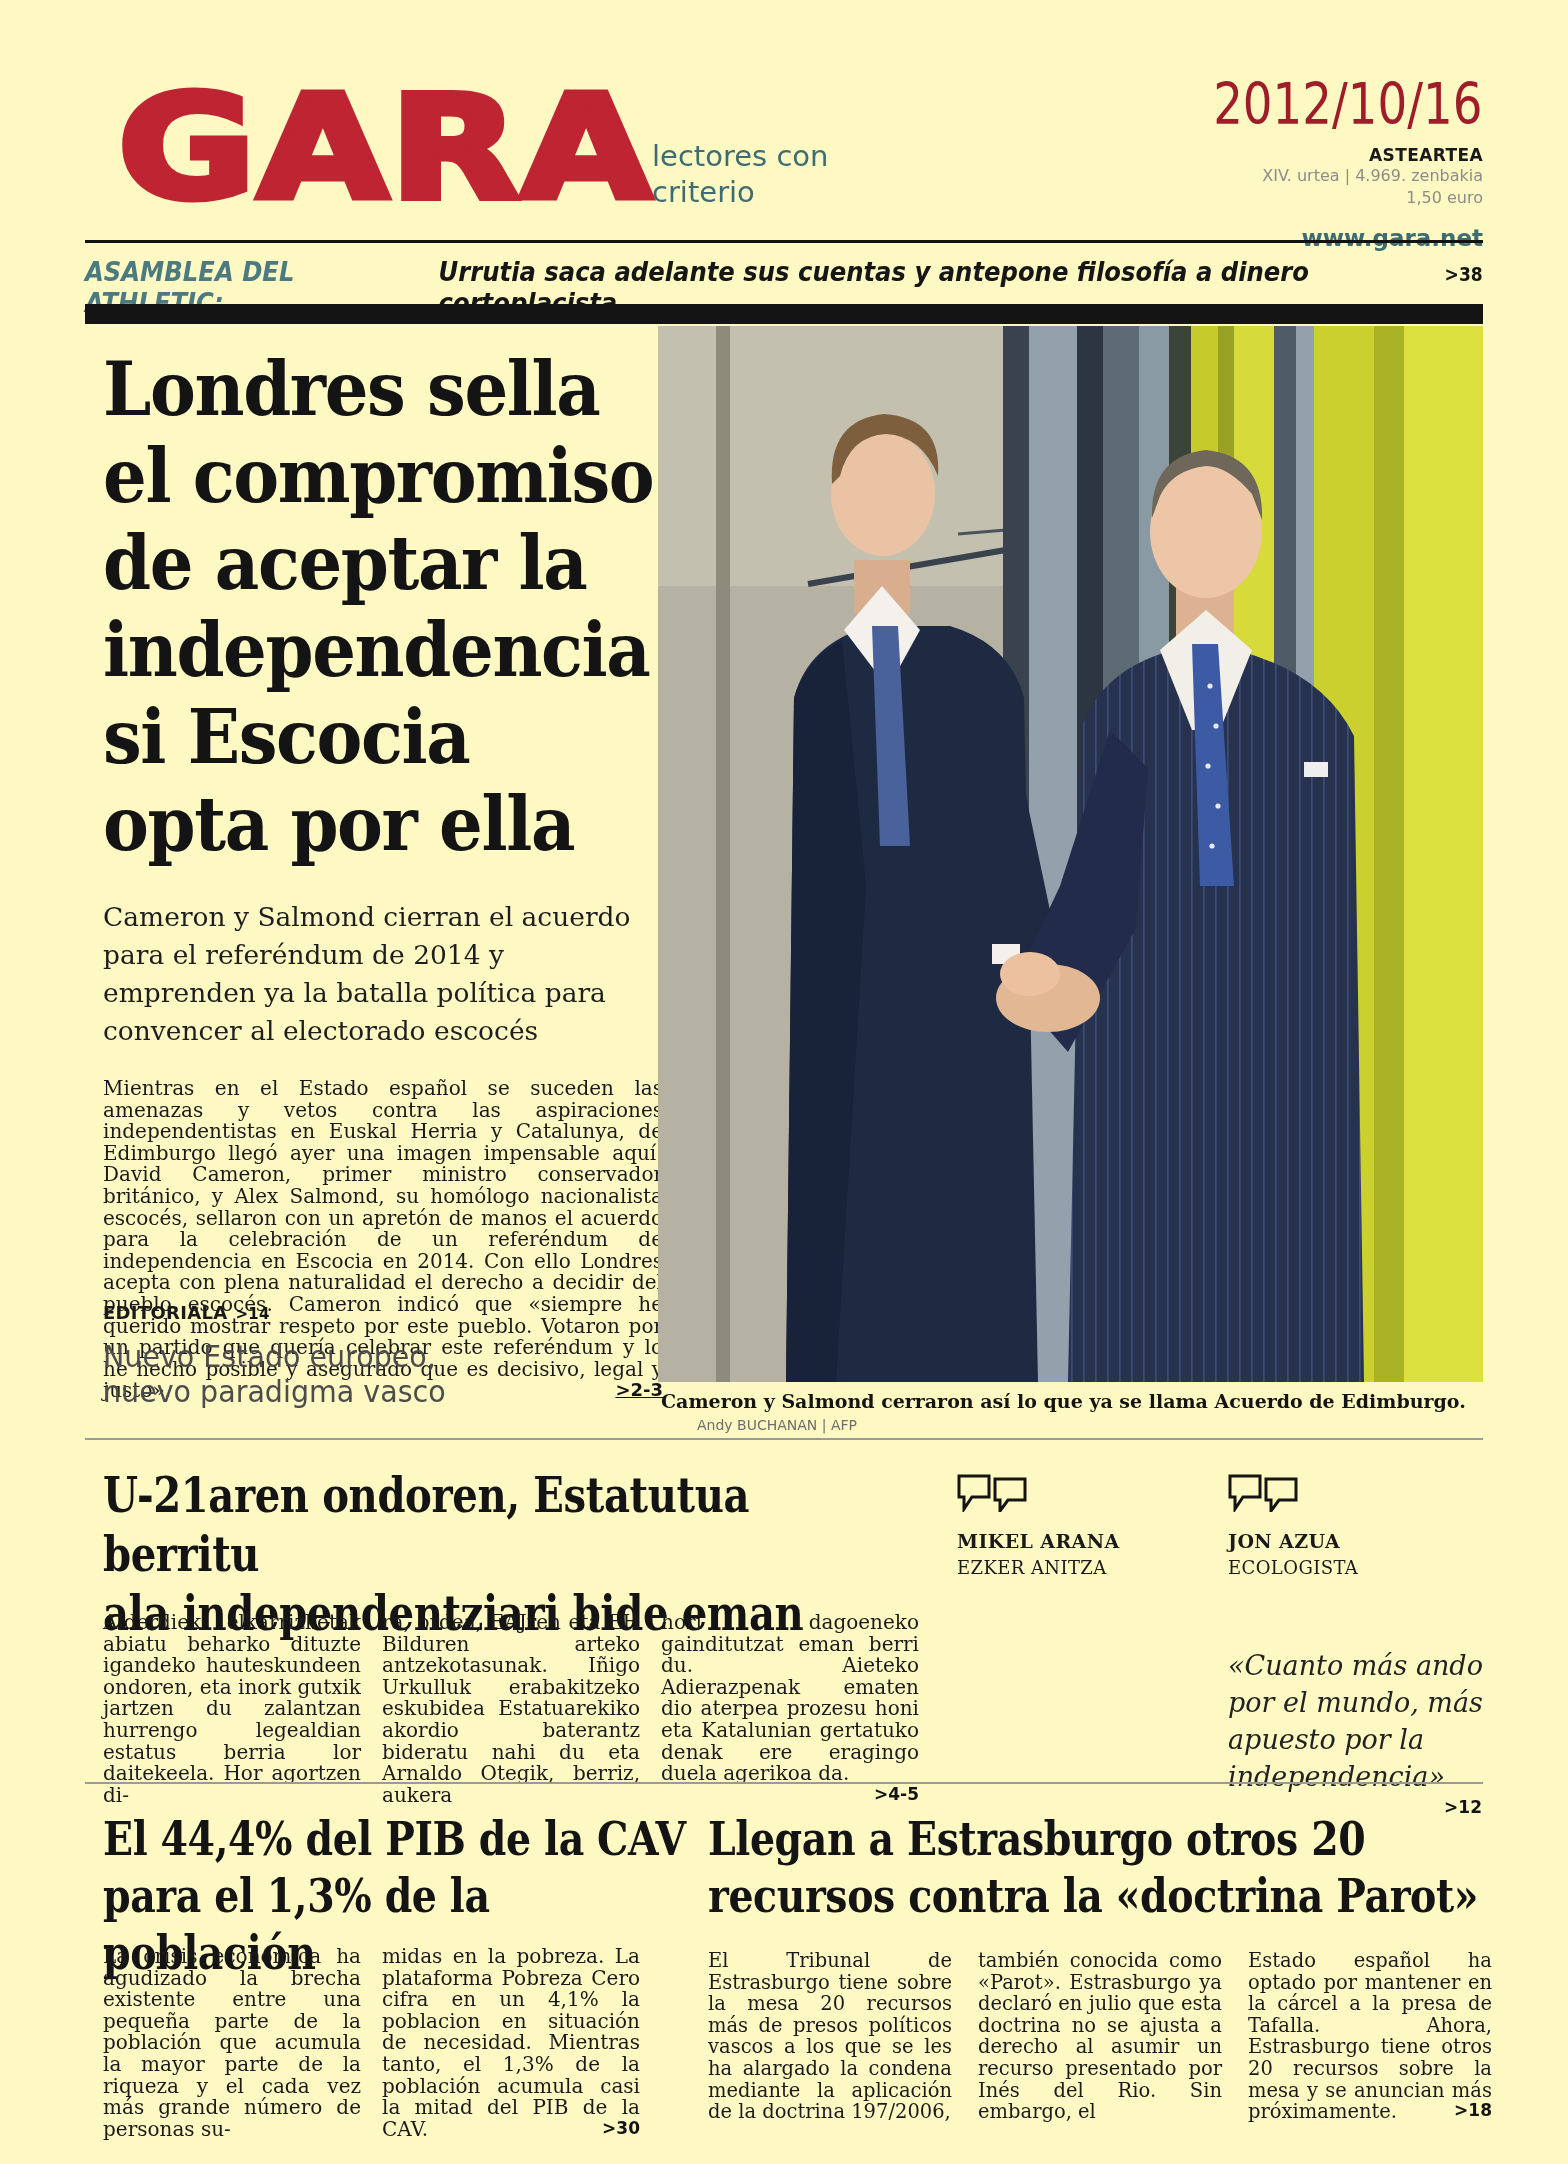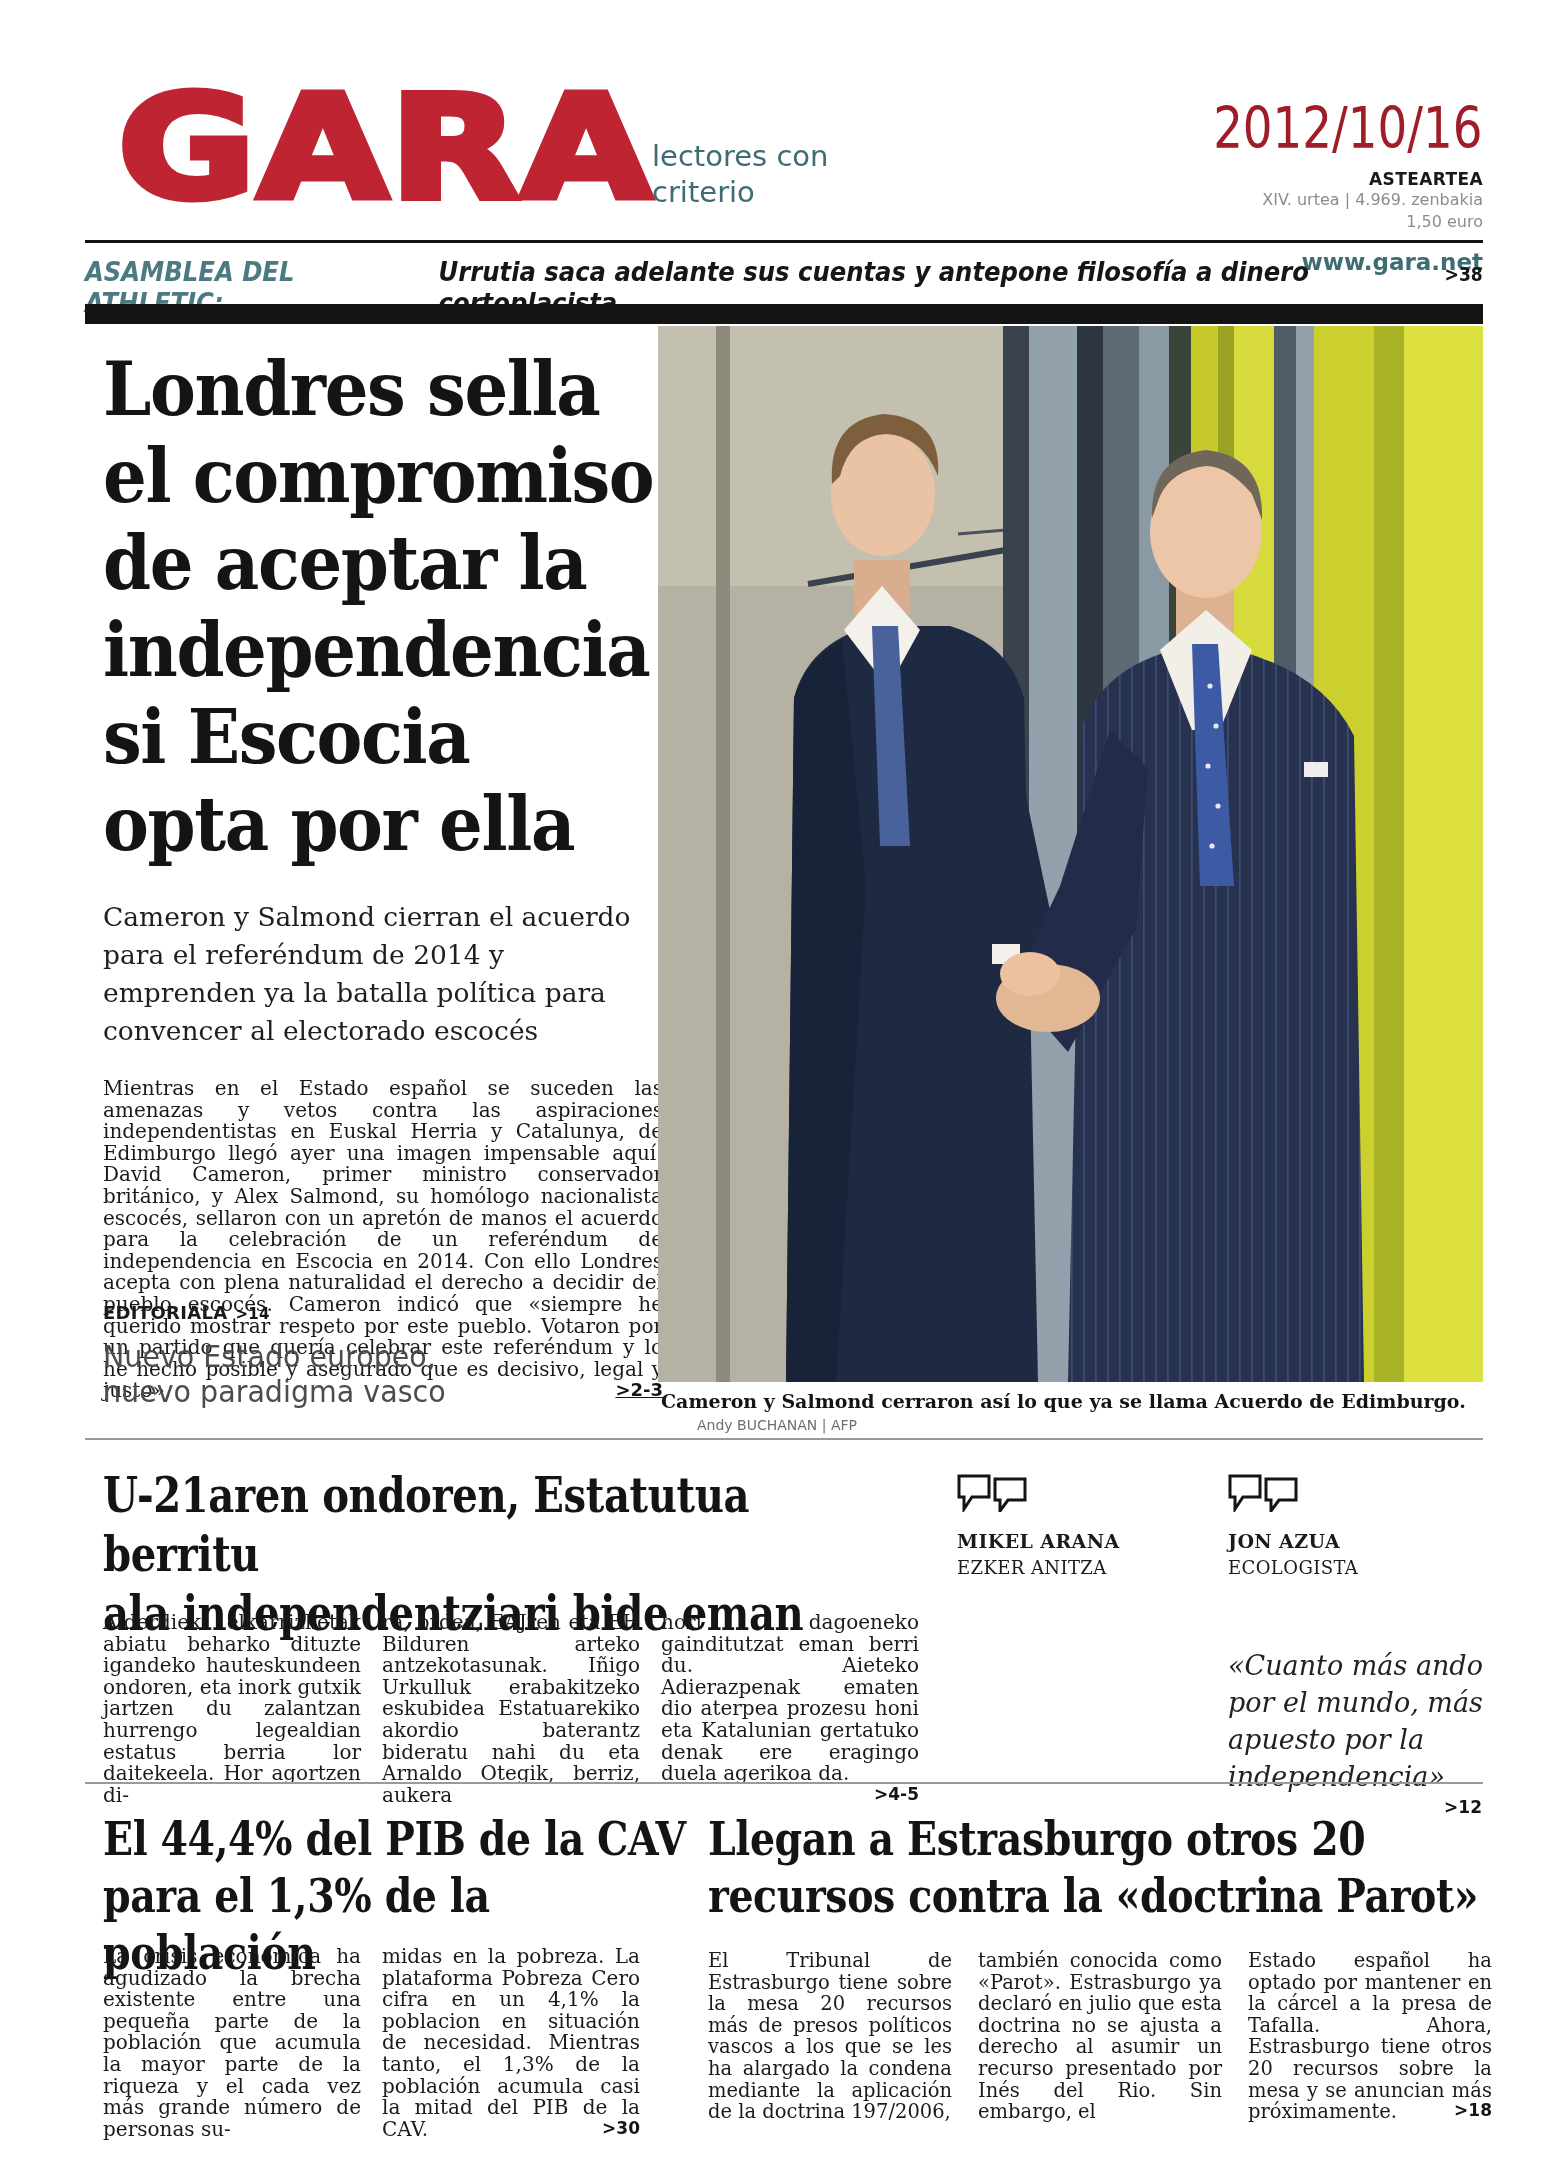--- a/index.html
+++ b/index.html
@@ -1,26 +1,26 @@
 <!DOCTYPE html>
 <html><head>
 <meta charset="utf-8">
 <style>
   html,body{margin:0;padding:0;background:#e8e8e8;}
-  .page{position:relative;width:1568px;height:2164px;background:#ffffff;overflow:hidden;
+  .page{position:relative;width:1568px;height:2164px;background:#fef9c3;overflow:hidden;
         font-family:"DejaVu Serif",serif;color:#1a1a1a;margin:0 auto;}
   .abs{position:absolute;}
 
   
   .logo{left:118px;top:96px;font-family:"DejaVu Sans",sans-serif;font-weight:bold;
         font-size:142px;line-height:104px;color:#bf2433;-webkit-text-stroke:7px #bf2433;
         letter-spacing:2px;transform:scaleX(1.18);transform-origin:0 0;}
   .tagline{left:652px;top:138px;color:#3d6c72;font-family:"DejaVu Sans",sans-serif;
            font-size:29px;line-height:36px;white-space:pre-line;}
-  .dateblock{right:85px;top:76px;text-align:right;margin-top:24px;}
+  .dateblock{right:85px;top:76px;text-align:right;}
   .date{font-family:"DejaVu Sans",sans-serif;font-size:57px;line-height:1;color:#9f1d29;
         transform:scaleX(.82);transform-origin:100% 0;}
   .weekday{font-family:"DejaVu Sans",sans-serif;font-weight:bold;font-size:17px;margin-top:12px;letter-spacing:.4px;}
   .issue,.price{font-family:"DejaVu Sans",sans-serif;font-size:16px;color:#8c8c8c;line-height:22px;}
   .website{font-family:"DejaVu Sans",sans-serif;font-weight:bold;font-size:23px;color:#3d6c72;margin-top:16px;text-align:right;}
 
   .rule-top{left:85px;top:240px;width:1398px;height:3px;background:#121212;}
   .strip{left:85px;top:256px;width:1553px;transform:scaleX(.9);transform-origin:0 0;
          display:flex;align-items:baseline;font-style:italic;font-family:"DejaVu Sans",sans-serif;}
   .strip-label{color:#4b7a80;font-weight:bold;font-size:27px;}

